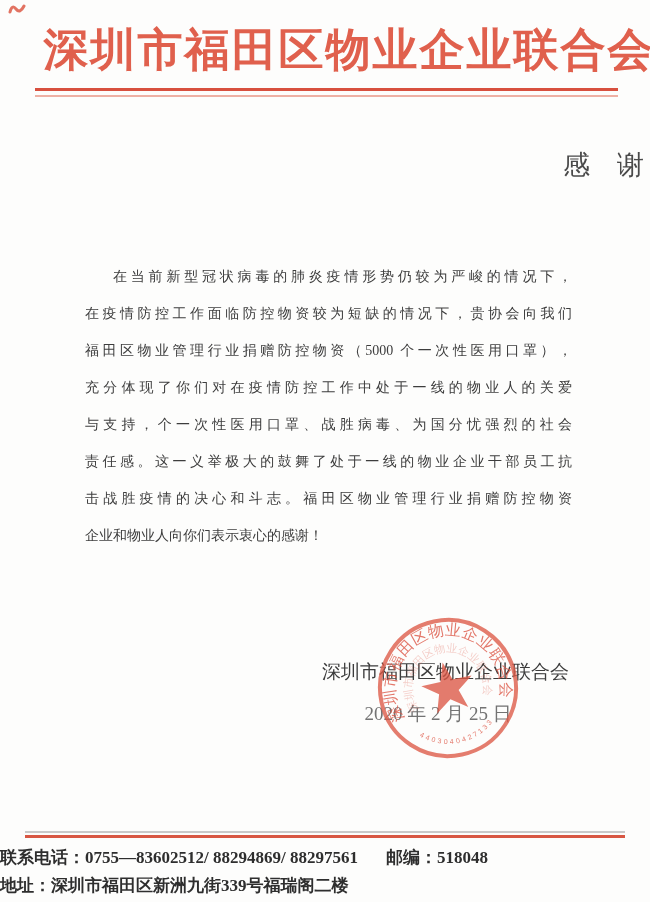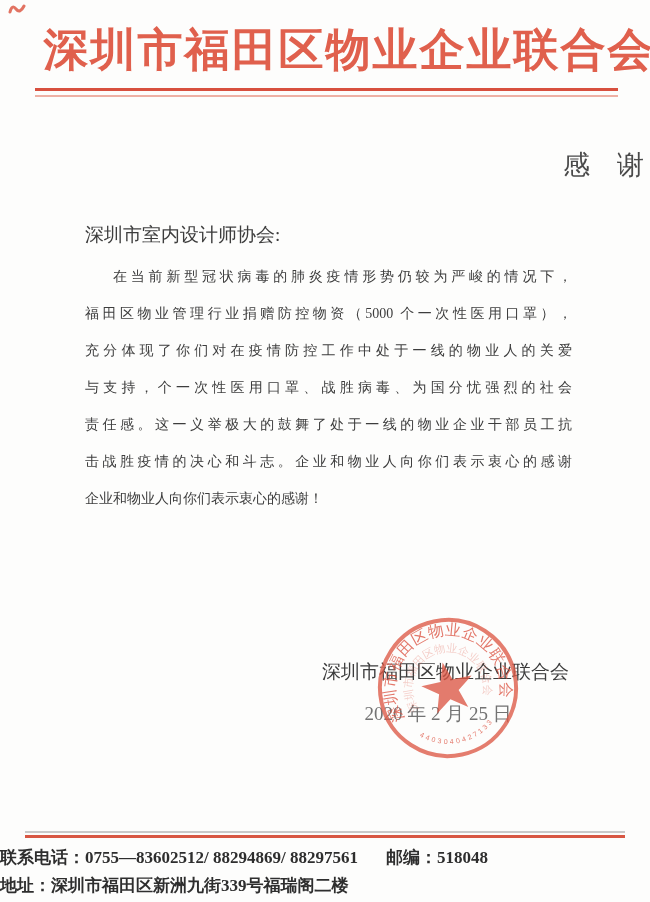--- a/index.html
+++ b/index.html
@@ -117,29 +117,29 @@
   <svg class="corner-mark" width="18" height="14" viewBox="0 0 18 14">
     <path d="M2,10 Q4,2 8,7 T16,4" fill="none" stroke="#dd5a47" stroke-width="3" stroke-linecap="round" opacity="0.85"></path>
   </svg>
 
   <div class="org-title">深圳市福田区物业企业联合会</div>
   <div class="rule-thick"></div>
   <div class="rule-thin"></div>
 
   <div class="letter-title">感　谢　信</div>
 
-  <div class="salutation">深圳市室内设计师协会:</div>
 
   <div class="body-block">
     <div class="body-line first">在当前新型冠状病毒的肺炎疫情形势仍较为严峻的情况下，</div>
+    <div class="body-line">在疫情防控工作面临防控物资较为短缺的情况下，贵协会向我们</div>
     <div class="body-line">福田区物业管理行业捐赠防控物资（5000 个一次性医用口罩），</div>
     <div class="body-line">充分体现了你们对在疫情防控工作中处于一线的物业人的关爱</div>
     <div class="body-line">与支持，个一次性医用口罩、战胜病毒、为国分忧强烈的社会</div>
     <div class="body-line">责任感。这一义举极大的鼓舞了处于一线的物业企业干部员工抗</div>
-    <div class="body-line">击战胜疫情的决心和斗志。企业和物业人向你们表示衷心的感谢</div>
+    <div class="body-line">击战胜疫情的决心和斗志。福田区物业管理行业捐赠防控物资</div>
     <div class="body-line last">企业和物业人向你们表示衷心的感谢！</div>
   </div>
 
   <div class="closing">
     <div class="sig-org">深圳市福田区物业企业联合会</div>
     <div class="sig-date">2020 年 2 月 25 日</div>
   </div>
 
   <svg class="stamp" width="192" height="192" viewBox="0 0 192 192">
     <defs>

